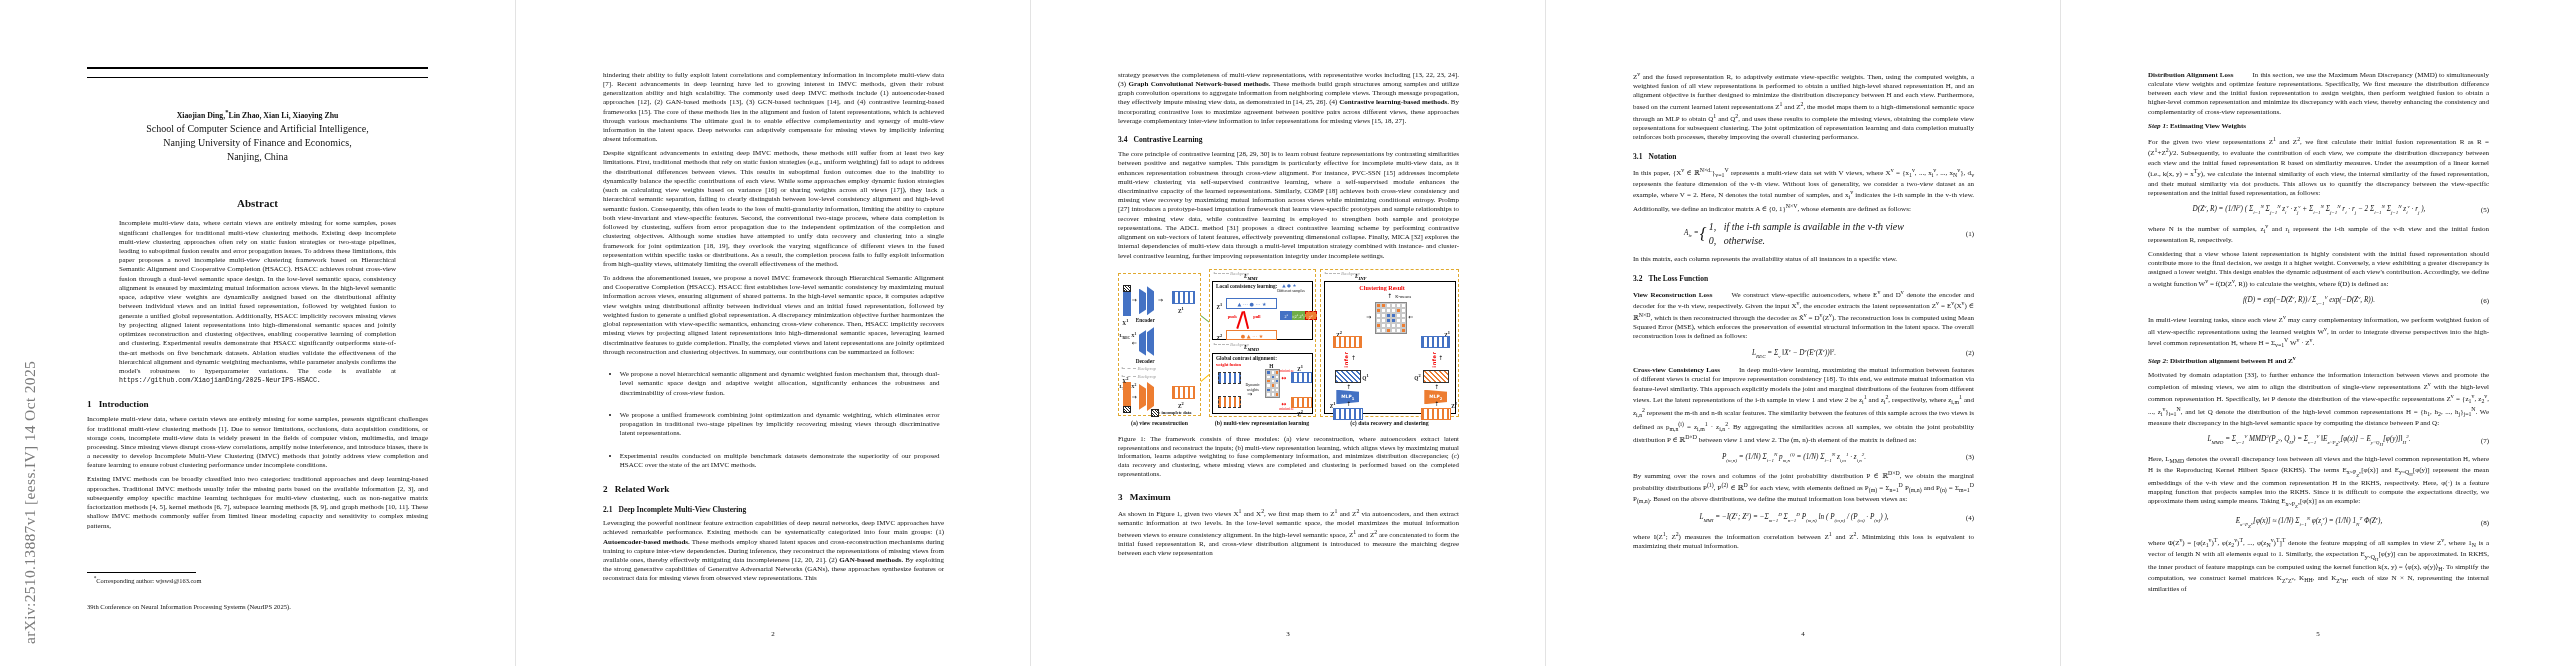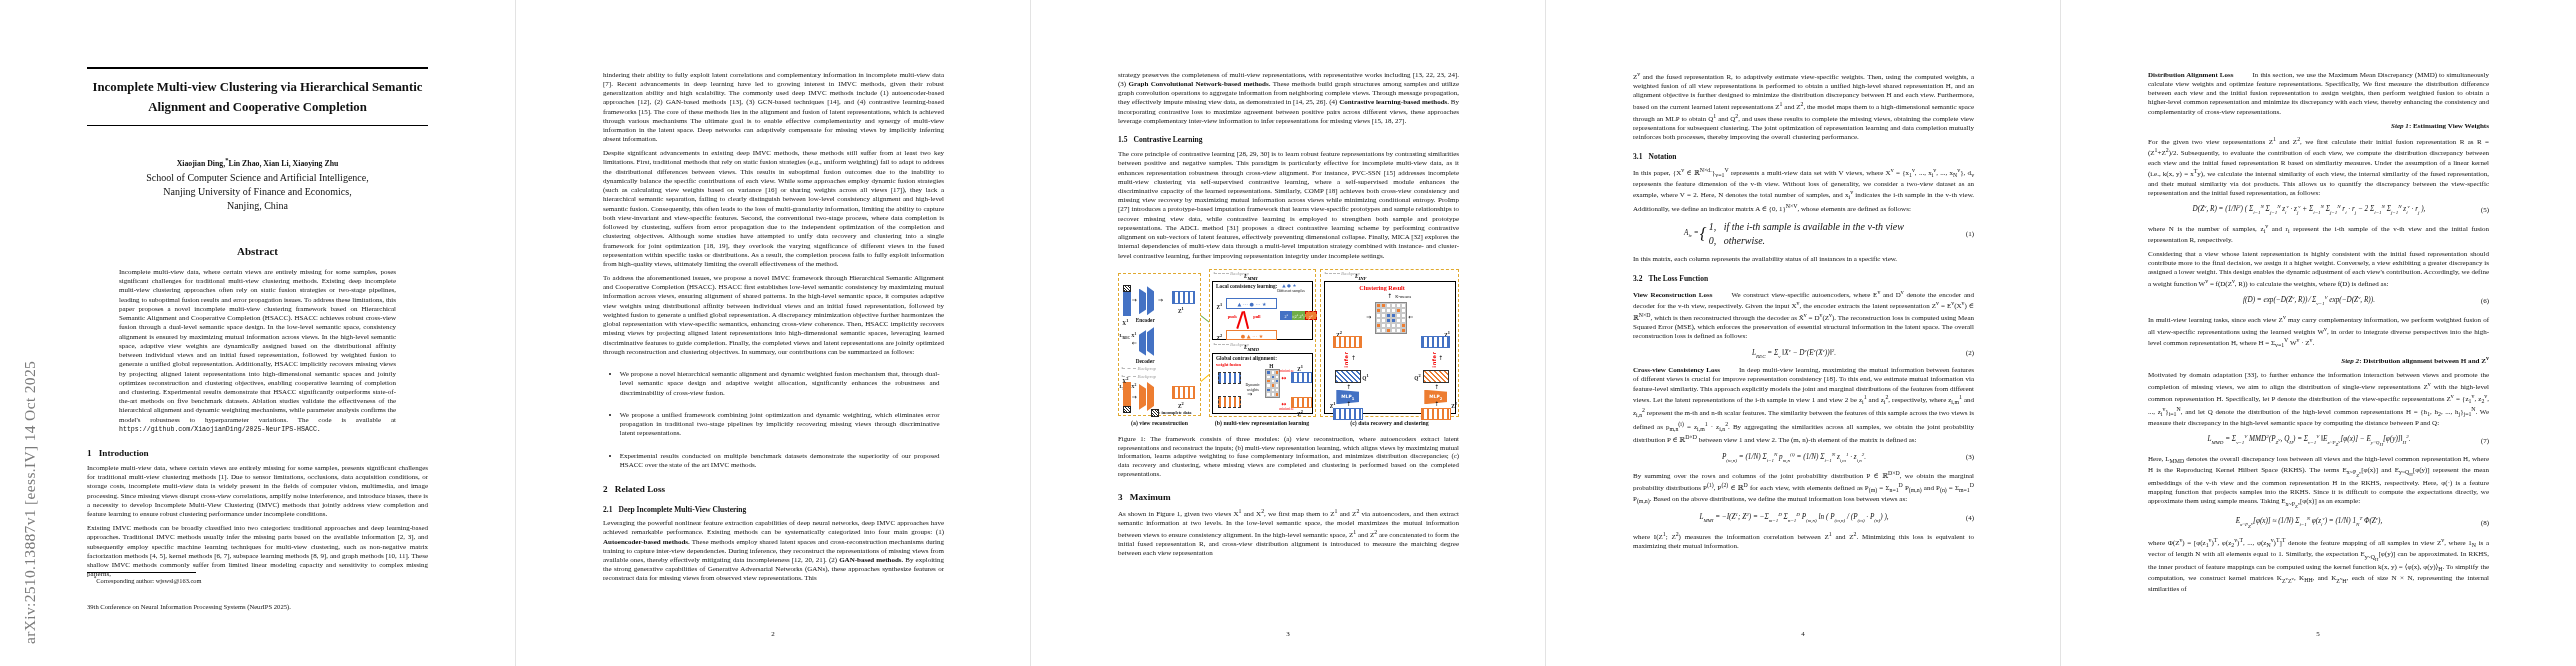--- a/index.html
+++ b/index.html
@@ -26,21 +26,21 @@
   .pagefooter{position:absolute;left:87px;width:341px;bottom:57px;font-size:6.6px;}
   .arxiv{position:absolute;left:21px;top:213px;height:431px;writing-mode:vertical-rl;transform:rotate(180deg);font-size:15.6px;color:#7b7b7b;white-space:nowrap;letter-spacing:0.3px;}
 
   
   .h1{font-size:9.2px;font-weight:bold;margin:12.2px 0 5px;}
   .h1 .hnum{margin-right:7.2px;}
   .h2{font-size:7.5px;font-weight:bold;margin:9.4px 0 4.4px;}
   .h2 .hnum{margin-right:6.1px;}
   .para{margin:4.7px 0;text-align:justify;}
   .plead{font-weight:bold;margin-right:19px;}
-  .stepline{margin:4.4px 0 1.1px;text-align:right;}
+  .stepline{margin:4.4px 0 1.1px;text-align:left;}
   .stepline i b, .stepline b{font-size:7.1px;}
   ul.bullets{margin:5.6px 0 5.6px 0;padding-left:16.7px;padding-right:4.4px;}
   ul.bullets li{margin:13px 0;text-align:justify;}
   .eq{display:flex;align-items:center;margin:6.1px 0;font-style:italic;font-size:7.2px;}
   .eq .eq-body{flex:1;text-align:center;}
   .eq .eq-num{width:19px;text-align:right;font-style:normal;font-size:7px;}
   .eq sub,.eq sup{font-size:5px;}
   .cases-wrap{display:inline-flex;align-items:center;text-align:left;}
   .brace{font-size:16.7px;font-weight:normal;margin:0 2.2px 1.1px 1.1px;}
   .cases div{font-size:10px;line-height:1.45;}
@@ -104,21 +104,20 @@
 
 <div id="doc">
     <div class="page">
       <div class="footnote">
         <div class="fnrule"></div>
         <div class="fntext"><sup>*</sup>Corresponding author: wjswsl@163.com</div>
       </div>
       <div class="pagefooter">39th Conference on Neural Information Processing Systems (NeurIPS 2025).</div>
       <div class="content">
         <div class="rule-thick"></div>
-        <div class="title">Incomplete Multi-view Clustering via Hierarchical Semantic Alignment and Cooperative Completion</div>
         <div class="rule-thin"></div>
         <div class="authors">Xiaojian Ding,<sup>*</sup>Lin Zhao, Xian Li, Xiaoying Zhu</div>
         <div class="affil">
           <div>School of Computer Science and Artificial Intelligence,</div>
           <div>Nanjing University of Finance and Economics,</div>
           <div>Nanjing, China</div>
         </div>
         <div class="abs-head">Abstract</div>
         <div class="abstract"><span>Incomplete multi-view data, where certain views are entirely missing for some samples, poses significant challenges for traditional multi-view clustering methods. Existing deep incomplete multi-view clustering approaches often rely on static fusion strategies or two-stage pipelines, leading to suboptimal fusion results and error propagation issues. To address these limitations, this paper proposes a novel incomplete multi-view clustering framework based on Hierarchical Semantic Alignment and Cooperative Completion (HSACC). HSACC achieves robust cross-view fusion through a dual-level semantic space design. In the low-level semantic space, consistency alignment is ensured by maximizing mutual information across views. In the high-level semantic space, adaptive view weights are dynamically assigned based on the distributional affinity between individual views and an initial fused representation, followed by weighted fusion to generate a unified global representation. Additionally, HSACC implicitly recovers missing views by projecting aligned latent representations into high-dimensional semantic spaces and jointly optimizes reconstruction and clustering objectives, enabling cooperative learning of completion and clustering. Experimental results demonstrate that HSACC significantly outperforms state-of-the-art methods on five benchmark datasets. Ablation studies validate the effectiveness of the hierarchical alignment and dynamic weighting mechanisms, while parameter analysis confirms the model's robustness to hyperparameter variations. The code is available at</span> <span class="mono">https://github.com/XiaojianDing/2025-NeurIPS-HSACC.</span></div>
         <div class="h1"><span class="hnum">1</span><span>Introduction</span></div>
@@ -130,30 +129,30 @@
     <div class="page">
       <div class="content pad-top">
         <div class="para"><span>hindering their ability to fully exploit latent correlations and complementary information in incomplete multi-view data [7]. Recent advancements in deep learning have led to growing interest in IMVC methods, given their robust generalization ability and high scalability. The commonly used deep IMVC methods include (1) autoencoder-based approaches [12], (2) GAN-based methods [13], (3) GCN-based techniques [14], and (4) contrastive learning-based frameworks [15]. The core of these methods lies in the alignment and fusion of latent representations, which is achieved through various mechanisms The ultimate goal is to enable effective complementarity and synergy of multi-view information in the latent space. Deep networks can adaptively compensate for missing views by implicitly inferring absent information.</span></div>
         <div class="para"><span>Despite significant advancements in existing deep IMVC methods, these methods still suffer from at least two key limitations. First, traditional methods that rely on static fusion strategies (e.g., uniform weighting) fail to adapt to address the distributional differences between views. This results in suboptimal fusion outcomes due to the inability to dynamically balance the specific contributions of each view. While some approaches employ dynamic fusion strategies (such as calculating view weights based on variance [16] or sharing weights across all views [17]), they lack a hierarchical semantic separation, failing to clearly distinguish between low-level consistency alignment and high-level semantic fusion. Consequently, this often leads to the loss of multi-granularity information, limiting the ability to capture both view-invariant and view-specific features. Second, the conventional two-stage process, where data completion is followed by clustering, suffers from error propagation due to the independent optimization of the completion and clustering objectives. Although some studies have attempted to unify data recovery and clustering into a single framework for joint optimization [18, 19], they overlook the varying significance of different views in the fused representation within specific tasks or distributions. As a result, the completion process fails to fully exploit information from high-quality views, ultimately limiting the overall effectiveness of the method.</span></div>
         <div class="para"><span>To address the aforementioned issues, we propose a novel IMVC framework through Hierarchical Semantic Alignment and Cooperative Completion (HSACC). HSACC first establishes low-level semantic consistency by maximizing mutual information across views, ensuring alignment of shared patterns. In the high-level semantic space, it computes adaptive view weights using distributional affinity between individual views and an initial fused representation, followed by weighted fusion to generate a unified global representation. A discrepancy minimization objective further harmonizes the global representation with view-specific semantics, enhancing cross-view coherence. Then, HSACC implicitly recovers missing views by projecting aligned latent representations into high-dimensional semantic spaces, leveraging learned discriminative features to guide completion. Finally, the completed views and latent representations are jointly optimized through reconstruction and clustering objectives. In summary, our contributions can be summarized as follows:</span></div>
         <ul class="bullets">
           <li>We propose a novel hierarchical semantic alignment and dynamic weighted fusion mechanism that, through dual-level semantic space design and adaptive weight allocation, significantly enhances the robustness and discriminability of cross-view fusion.</li>
           <li>We propose a unified framework combining joint optimization and dynamic weighting, which eliminates error propagation in traditional two-stage pipelines by implicitly recovering missing views through discriminative latent representations.</li>
           <li>Experimental results conducted on multiple benchmark datasets demonstrate the superiority of our proposed HSACC over the state of the art IMVC methods.</li>
         </ul>
-        <div class="h1"><span class="hnum">2</span><span>Related Loss</span></div>
+        <div class="h1"><span class="hnum">2</span><span>Related Work</span></div>
         <div class="h2"><span class="hnum">2.1</span><span>Deep Incomplete Multi-View Clustering</span></div>
         <div class="para"><span>Leveraging the powerful nonlinear feature extraction capabilities of deep neural networks, deep IMVC approaches have achieved remarkable performance. Existing methods can be systematically categorized into four main groups: (1) <b>Autoencoder-based methods.</b> These methods employ shared latent spaces and cross-reconstruction mechanisms during training to capture inter-view dependencies. During inference, they reconstruct the representations of missing views from available ones, thereby effectively mitigating data incompleteness [12, 20, 21]. (2) <b>GAN-based methods.</b> By exploiting the strong generative capabilities of Generative Adversarial Networks (GANs), these approaches synthesize features or reconstruct data for missing views from observed view representations. This</span></div>
       </div>
       <div class="pageno">2</div>
     </div>
     <div class="page">
       <div class="content pad-top">
         <div class="para"><span>strategy preserves the completeness of multi-view representations, with representative works including [13, 22, 23, 24]. (3) <b>Graph Convolutional Network-based methods.</b> These methods build graph structures among samples and utilize graph convolution operations to aggregate information from neighboring complete views. Through message propagation, they effectively impute missing view data, as demonstrated in [14, 25, 26]. (4) <b>Contrastive learning-based methods.</b> By incorporating contrastive loss to maximize agreement between positive pairs across different views, these approaches leverage complementary inter-view information to infer representations for missing views [15, 18, 27].</span></div>
-        <div class="h2"><span class="hnum">1.5</span><span>Contrastive Learning</span></div>
+        <div class="h2"><span class="hnum">3.4</span><span>Contrastive Learning</span></div>
         <div class="para"><span>The core principle of contrastive learning [28, 29, 30] is to learn robust feature representations by contrasting similarities between positive and negative samples. This paradigm is particularly effective for incomplete multi-view data, as it enhances representation robustness through cross-view alignment. For instance, PVC-SSN [15] addresses incomplete multi-view clustering via self-supervised contrastive learning, where a self-supervised module enhances the discriminative capacity of the learned representations. Similarly, COMP [18] achieves both cross-view consistency and missing view recovery by maximizing mutual information across views while minimizing conditional entropy. ProImp [27] introduces a prototype-based imputation framework that learns view-specific prototypes and sample relationships to recover missing view data, while contrastive learning is employed to strengthen both sample and prototype representations. The ADCL method [31] proposes a direct contrastive learning scheme by performing contrastive alignment on sub-vectors of latent features, effectively preventing dimensional collapse. Finally, MICA [32] explores the internal dependencies of multi-view data through a multi-level imputation strategy combined with instance- and cluster-level contrastive learning, further improving representation integrity under incomplete settings.</span></div>
   <div class="figwrap">
     <div class="fig">
       <div class="conn green"></div>
       <div class="conn yellow"></div>
 
       <div class="fpanel" style="left:0;top:4.4px;width:83px;height:143px">
         <div class="xbar" style="left:4.4px;top:11px">
                 <div class="hat top"></div>
               </div>

